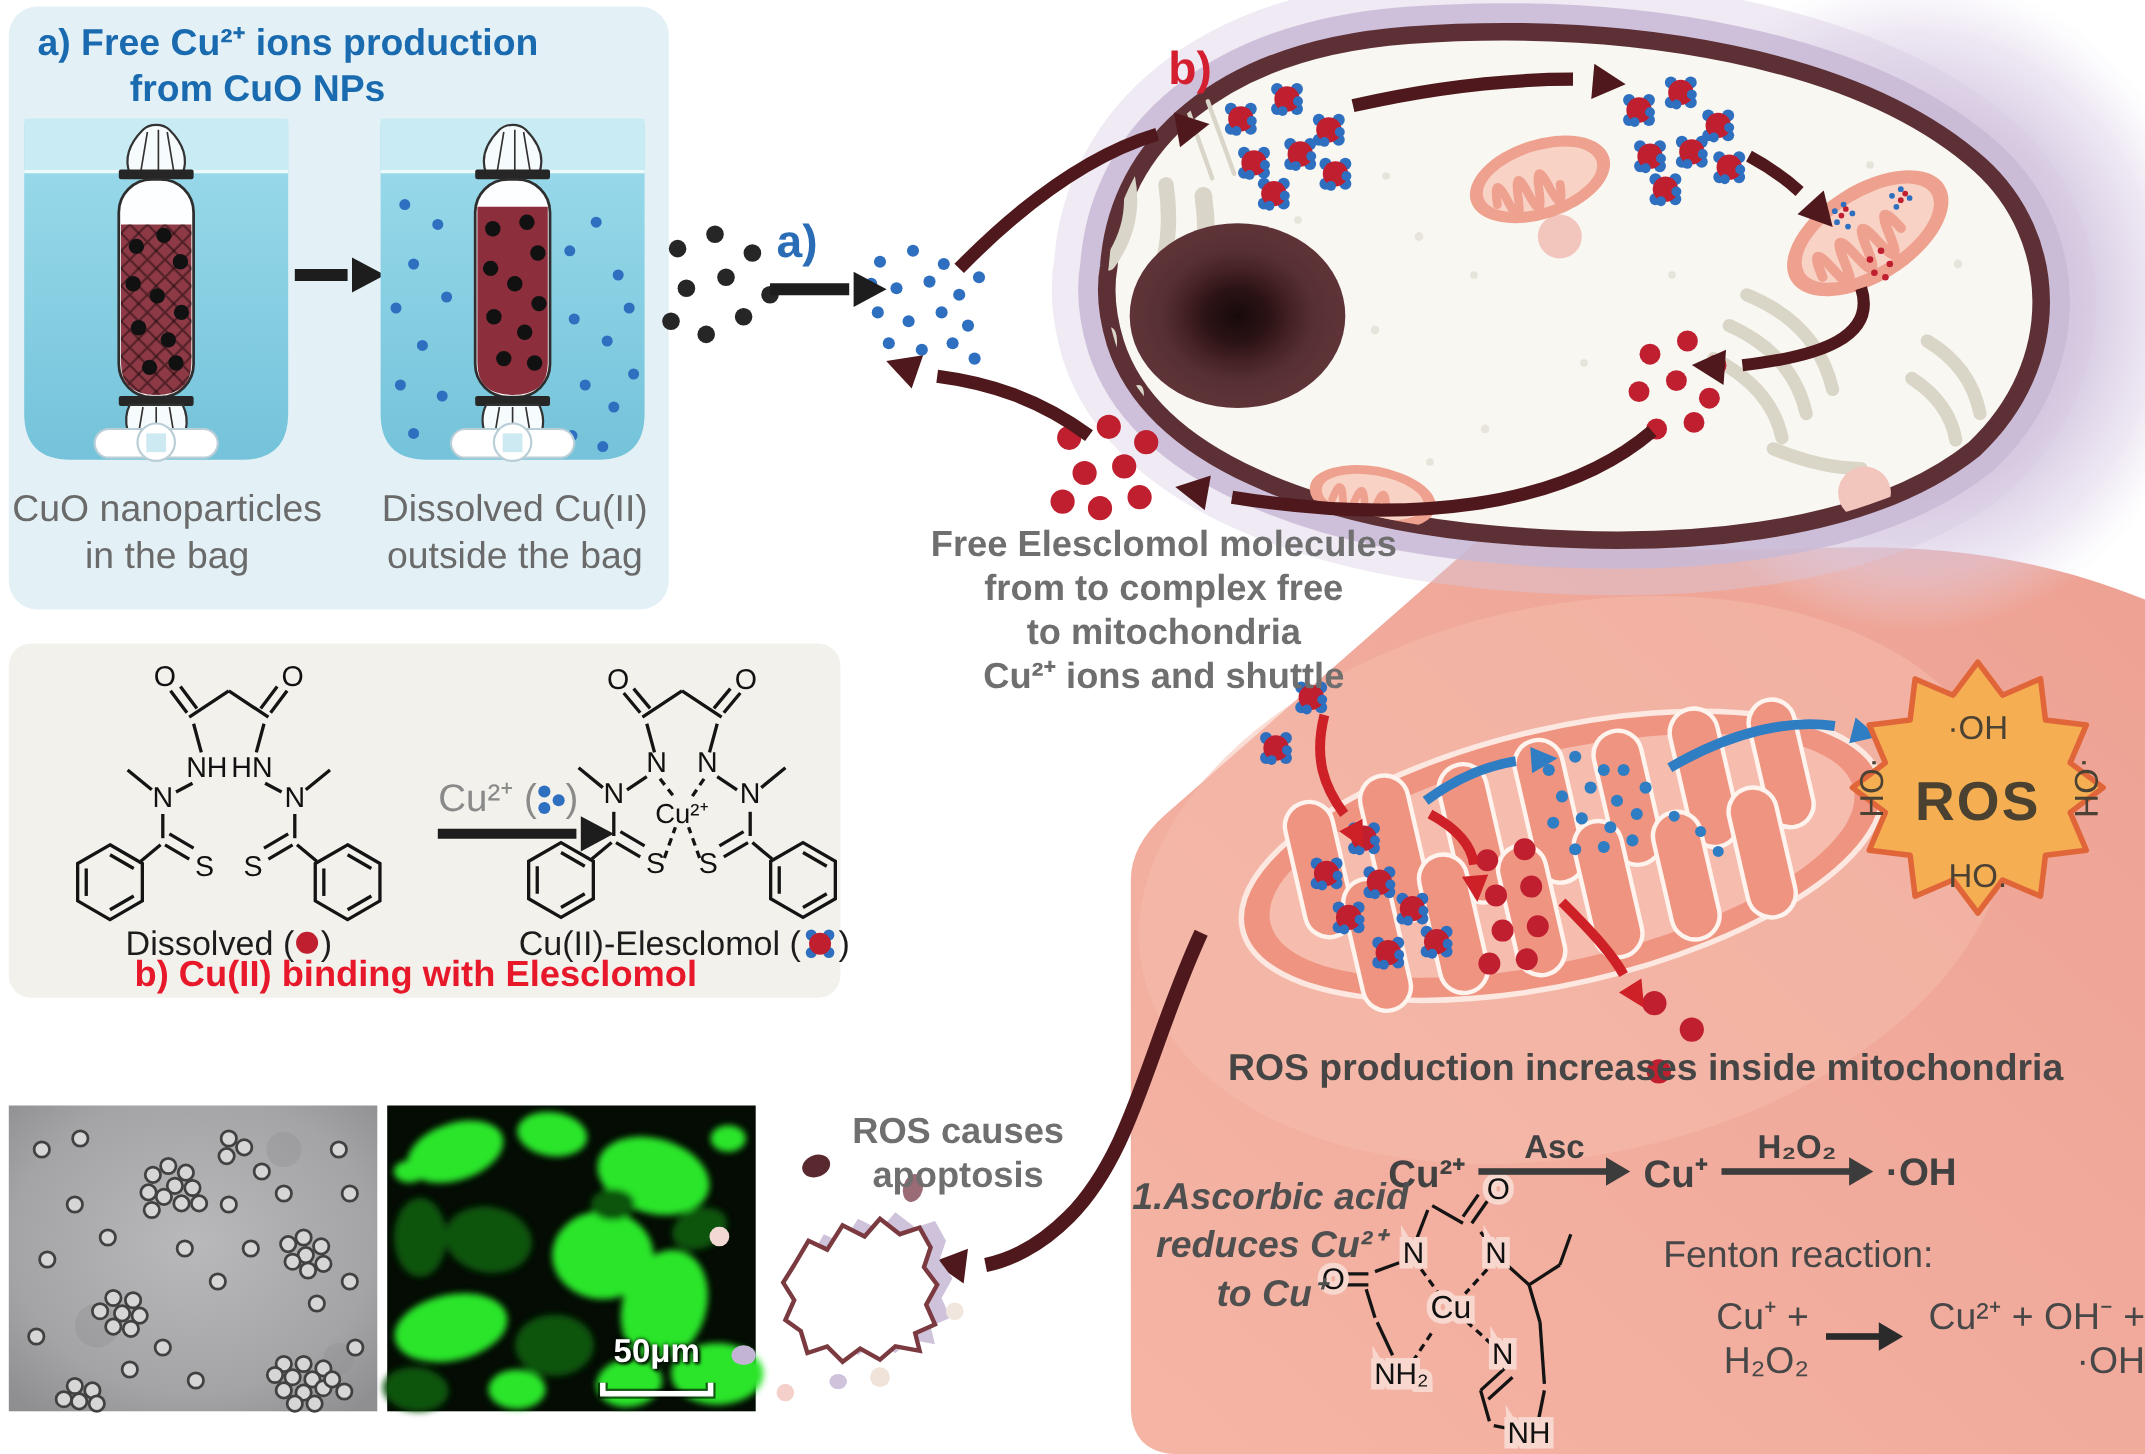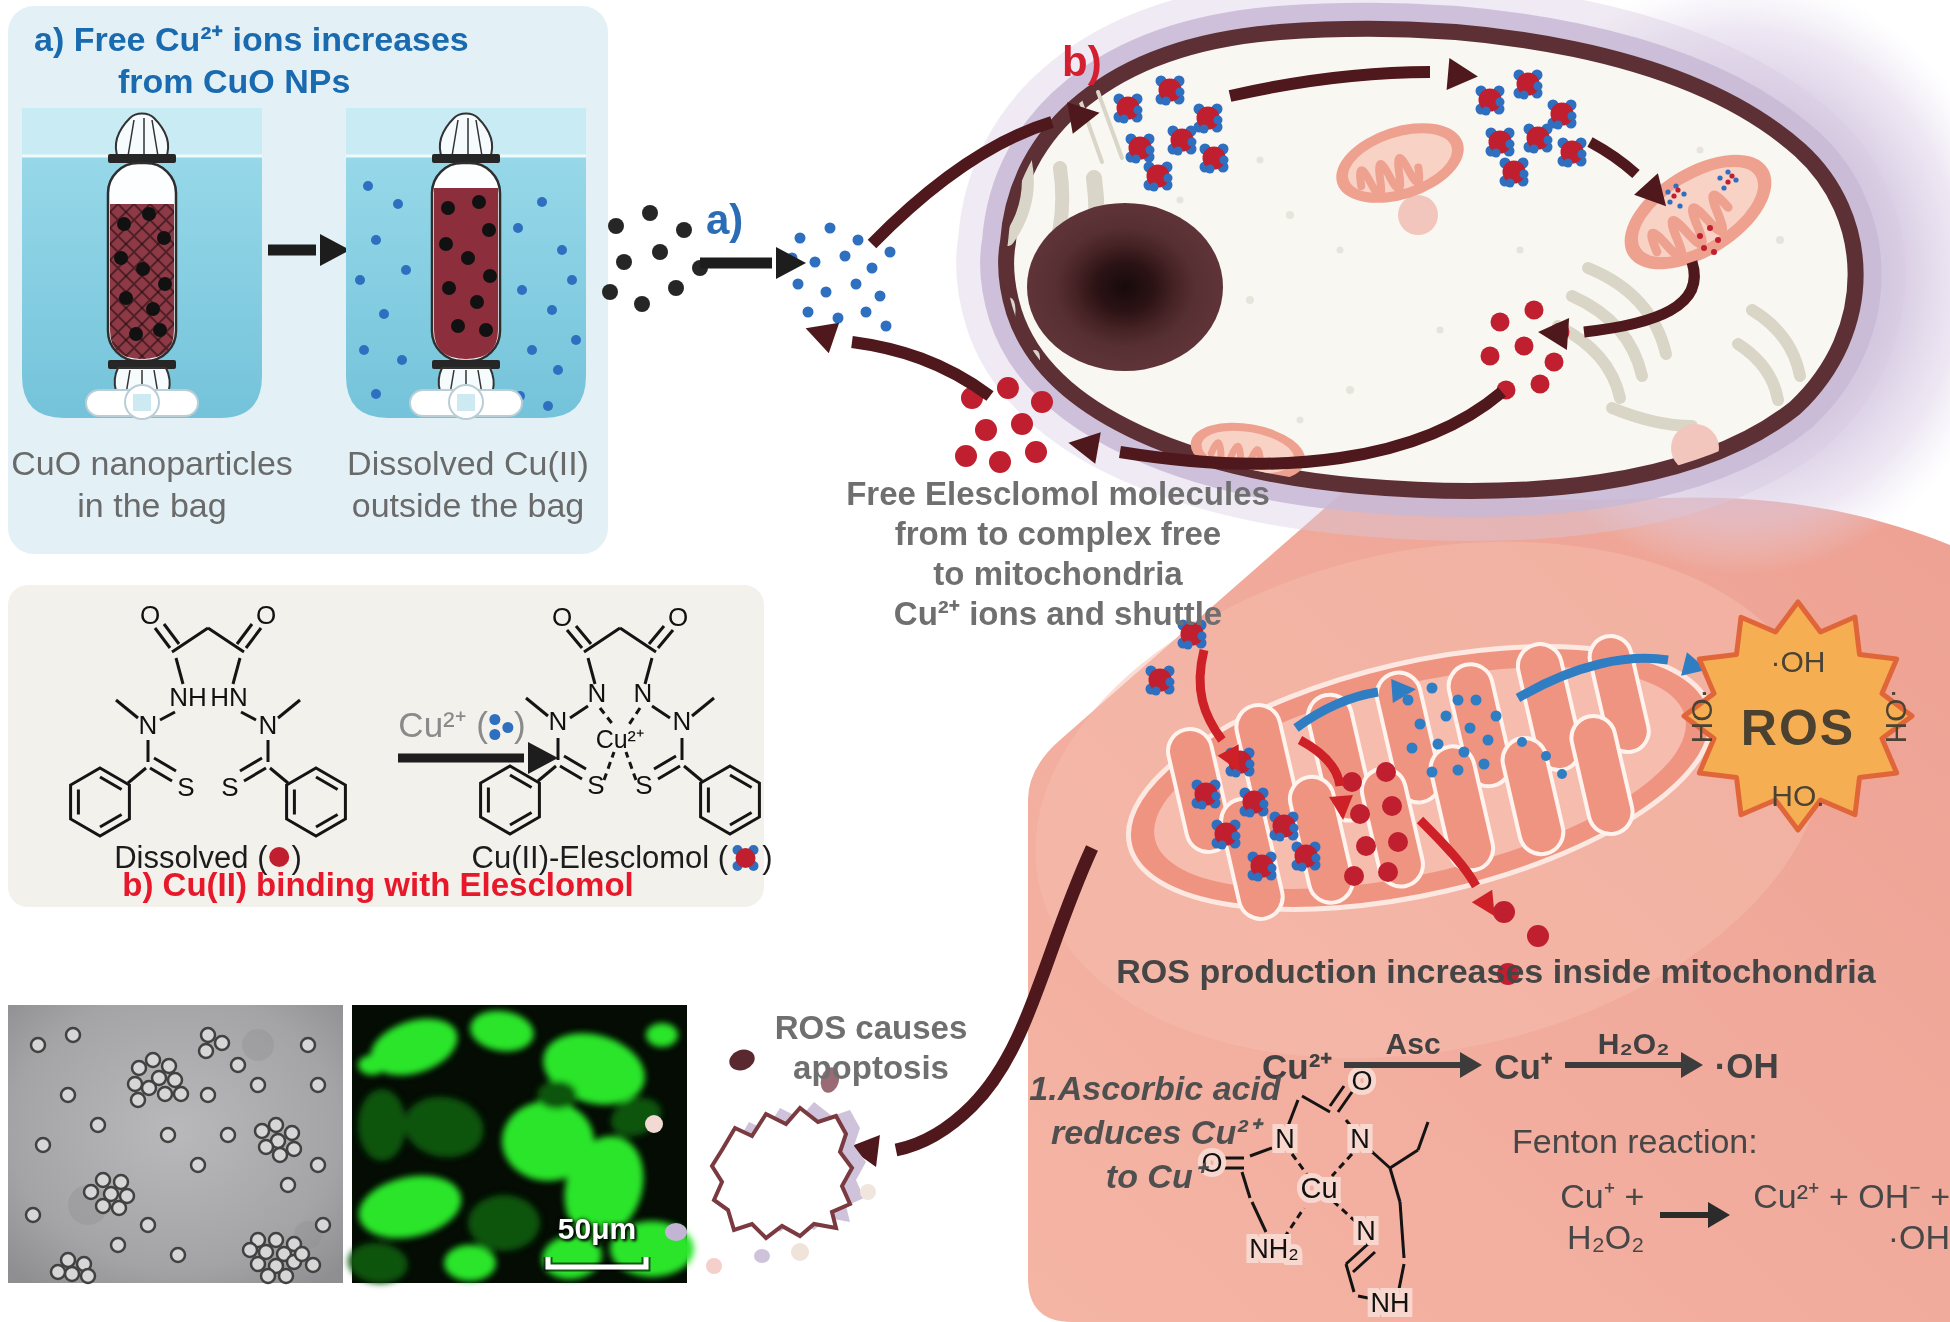--- a/index.html
+++ b/index.html
@@ -707,21 +707,21 @@
         <circle cx="800" cy="1252" r="9" fill="#efe3da"></circle>
         <ellipse cx="676" cy="1232" rx="11" ry="9" fill="#c3b4d6"></ellipse>
         <circle cx="714" cy="1266" r="8" fill="#f5cfc9"></circle>
         <ellipse cx="762" cy="1256" rx="8" ry="7" fill="#cfc3dc"></ellipse>
         <circle cx="868" cy="1192" r="8" fill="#f0e6dd"></circle>
       </g>
     </g>
   </svg>
 
   <div class="txt blue-title" style="left:34px;top:18px;">
-    <div>a) Free Cu²⁺ ions increases</div>
+    <div>a) Free Cu²⁺ ions production</div>
     <div style="margin-left:84px;">from CuO NPs</div>
   </div>
   <div class="txt gray-cap cx" style="left:152px;top:442px;">
     <div>CuO nanoparticles</div>
     <div>in the bag</div>
   </div>
   <div class="txt gray-cap cx" style="left:468px;top:442px;">
     <div>Dissolved Cu(II)</div>
     <div>outside the bag</div>
   </div>

